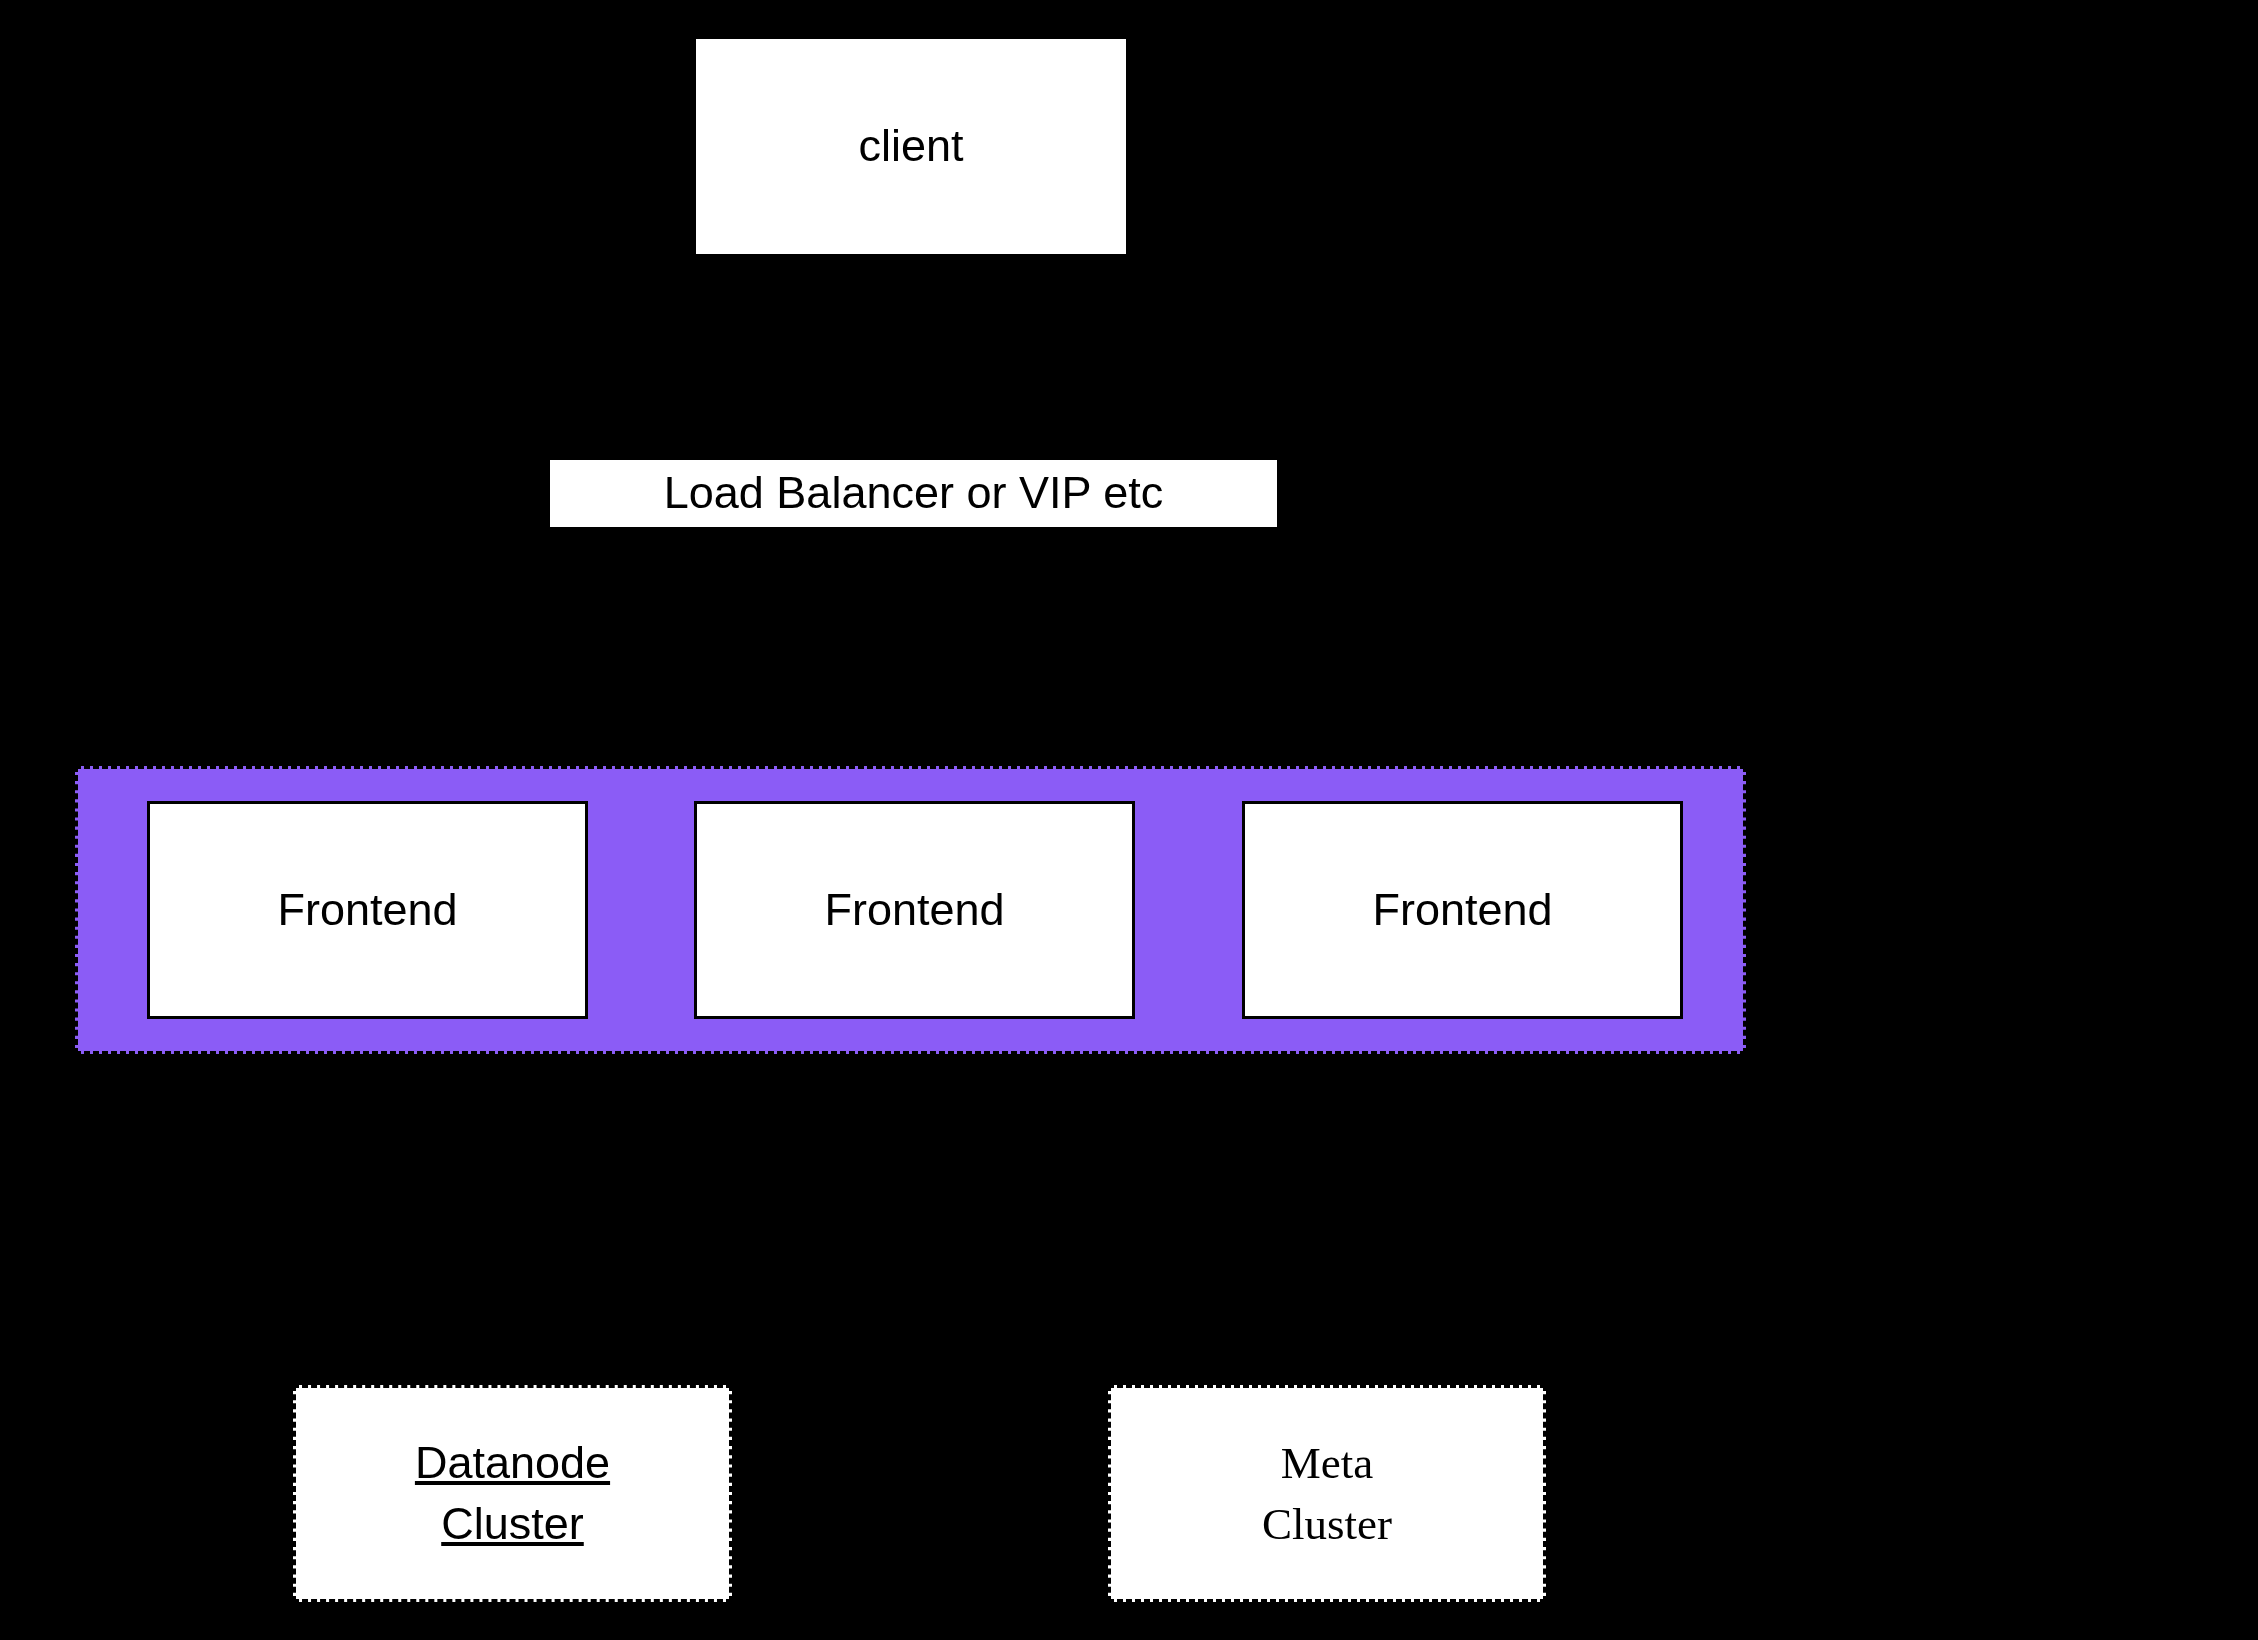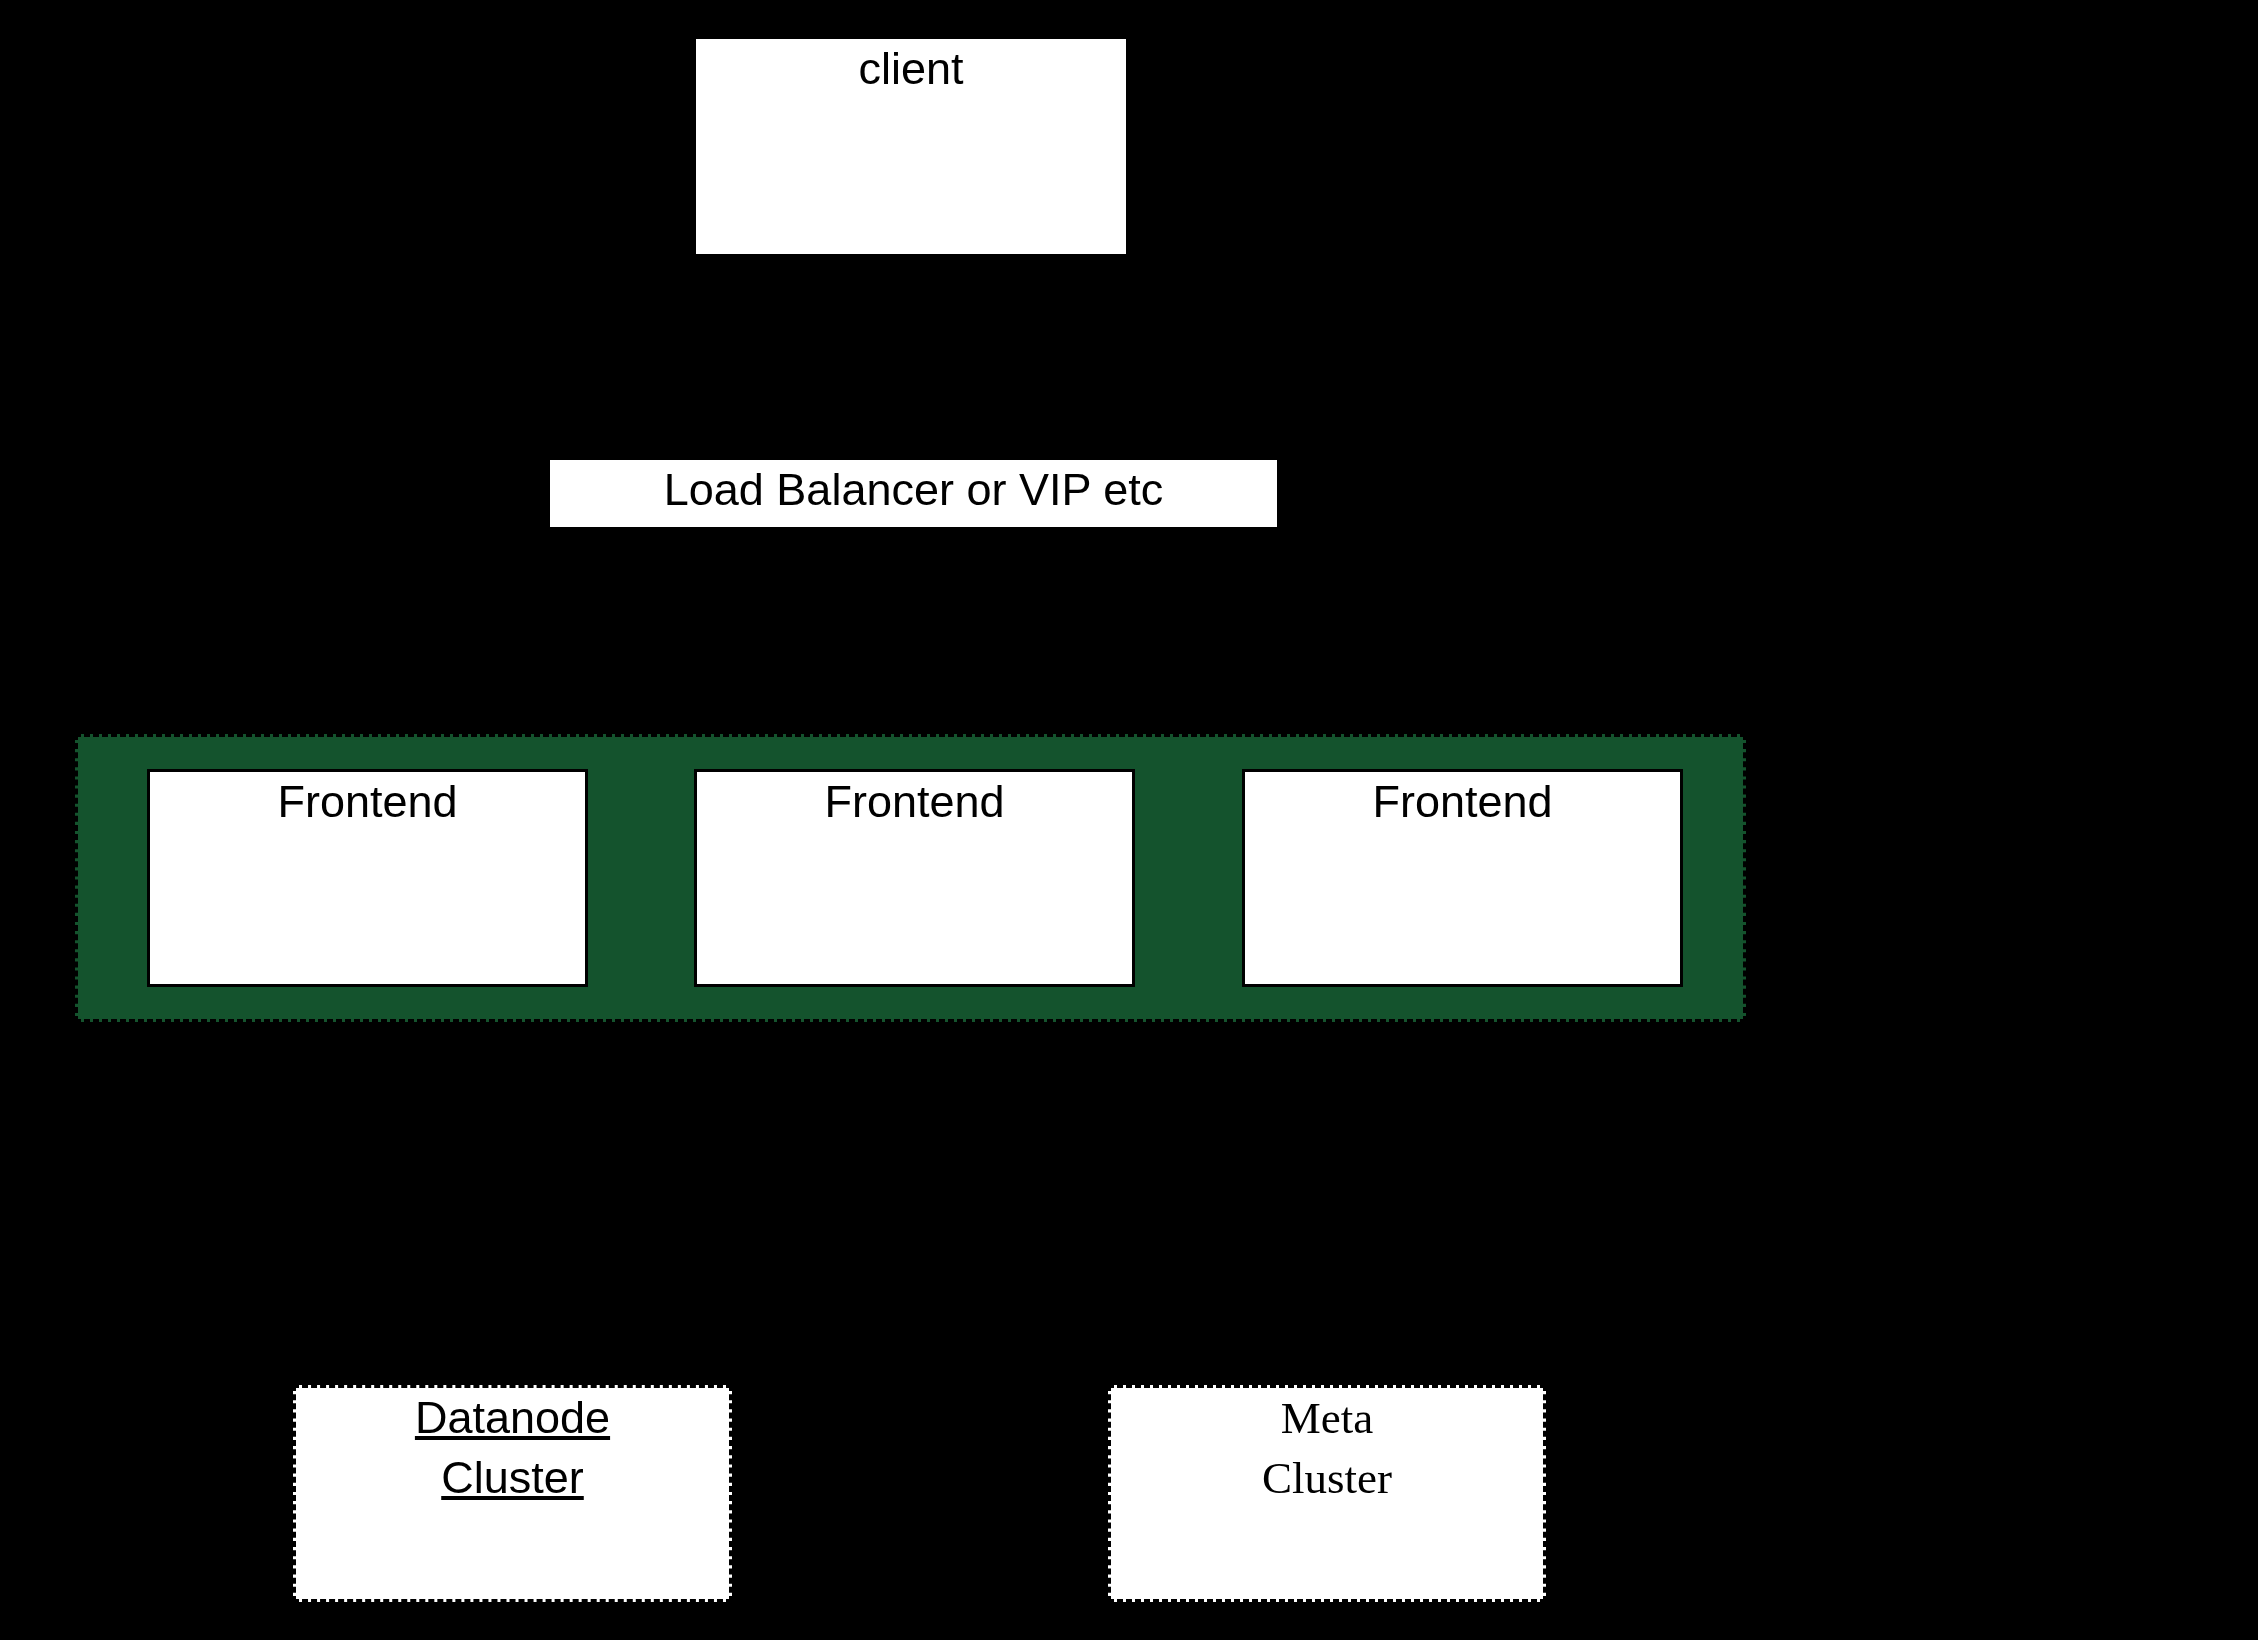--- a/index.html
+++ b/index.html
@@ -13,37 +13,38 @@
     height: 1640px;
     background: #000;
     overflow: hidden;
     font-family: "Liberation Sans", "DejaVu Sans", sans-serif;
     color: #000;
   }
   .node {
     position: absolute;
     background: #fff;
     display: flex;
+    align-items: center;
     justify-content: center;
     text-align: center;
     font-size: 45px;
     line-height: 1.34;
     white-space: pre-line;
     box-sizing: border-box;
   }
   .node.solid-border  { border: 3.6px solid #000; }
   .node.dashed-border { border: 3.6px dashed #000; }
 
   #client-node        { left: 696px;  top: 39px;   width: 430px;  height: 215px; }
   #load-balancer-node { left: 550px;  top: 460px;  width: 727px;  height: 67px;  }
 
   #frontend-group {
     position: absolute;
-    left: 75px; top: 734px; width: 1671px; height: 288px;
-    background: #14532d;
+    left: 75px; top: 766px; width: 1671px; height: 288px;
+    background: #8b5cf6;
     border: 3.6px dashed #000;
     box-sizing: border-box;
   }
   .frontend-node { top: 32px; width: 441px; height: 218px; }
   #frontend-node-1 { left: 69px;   }
   #frontend-node-2 { left: 616px;  }
   #frontend-node-3 { left: 1164px; }
 
   #datanode-cluster-node { left: 293px;  top: 1385px; width: 439px; height: 217px; text-decoration: underline; }
   #meta-cluster-node     { left: 1108px; top: 1385px; width: 438px; height: 217px; font-family: Liberation Serif, serif; }

